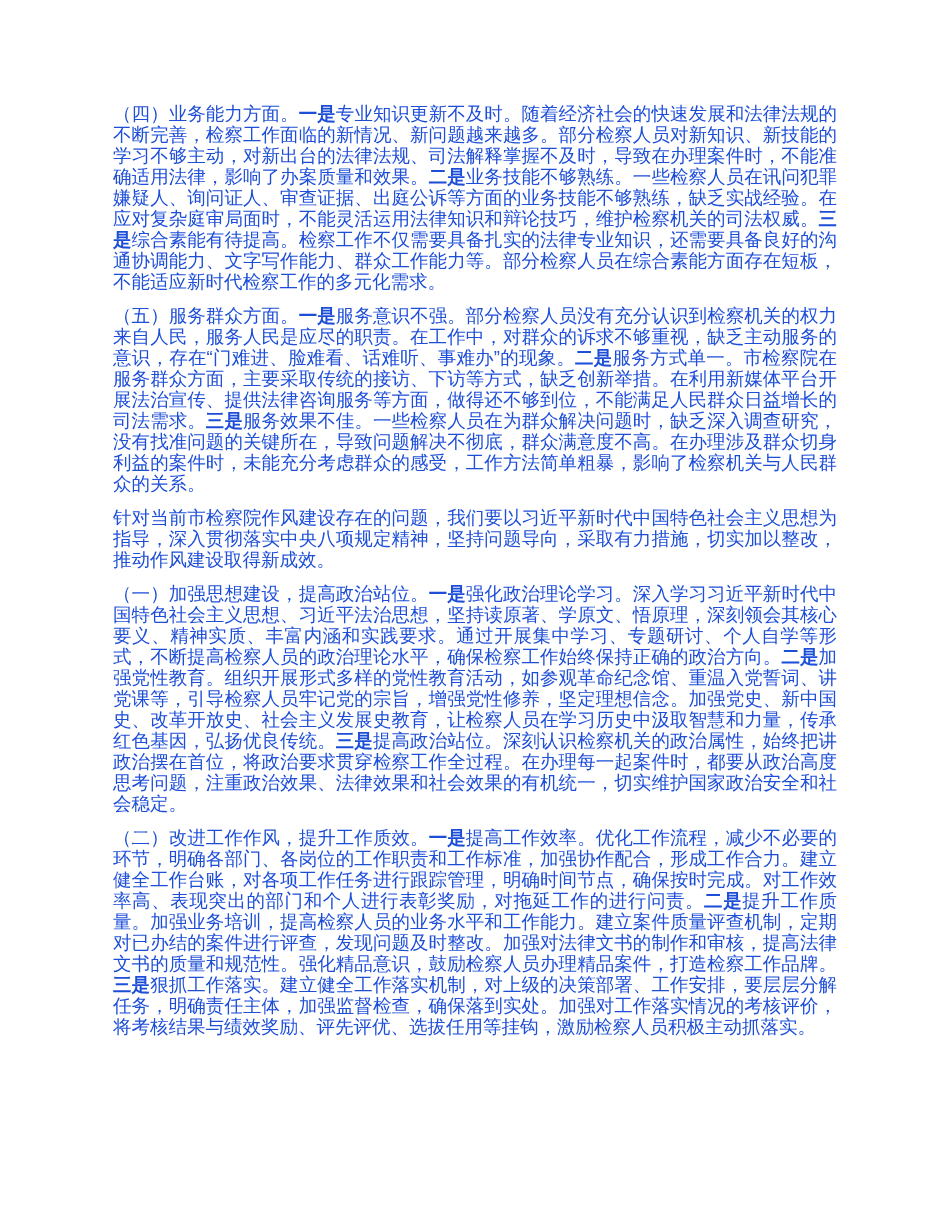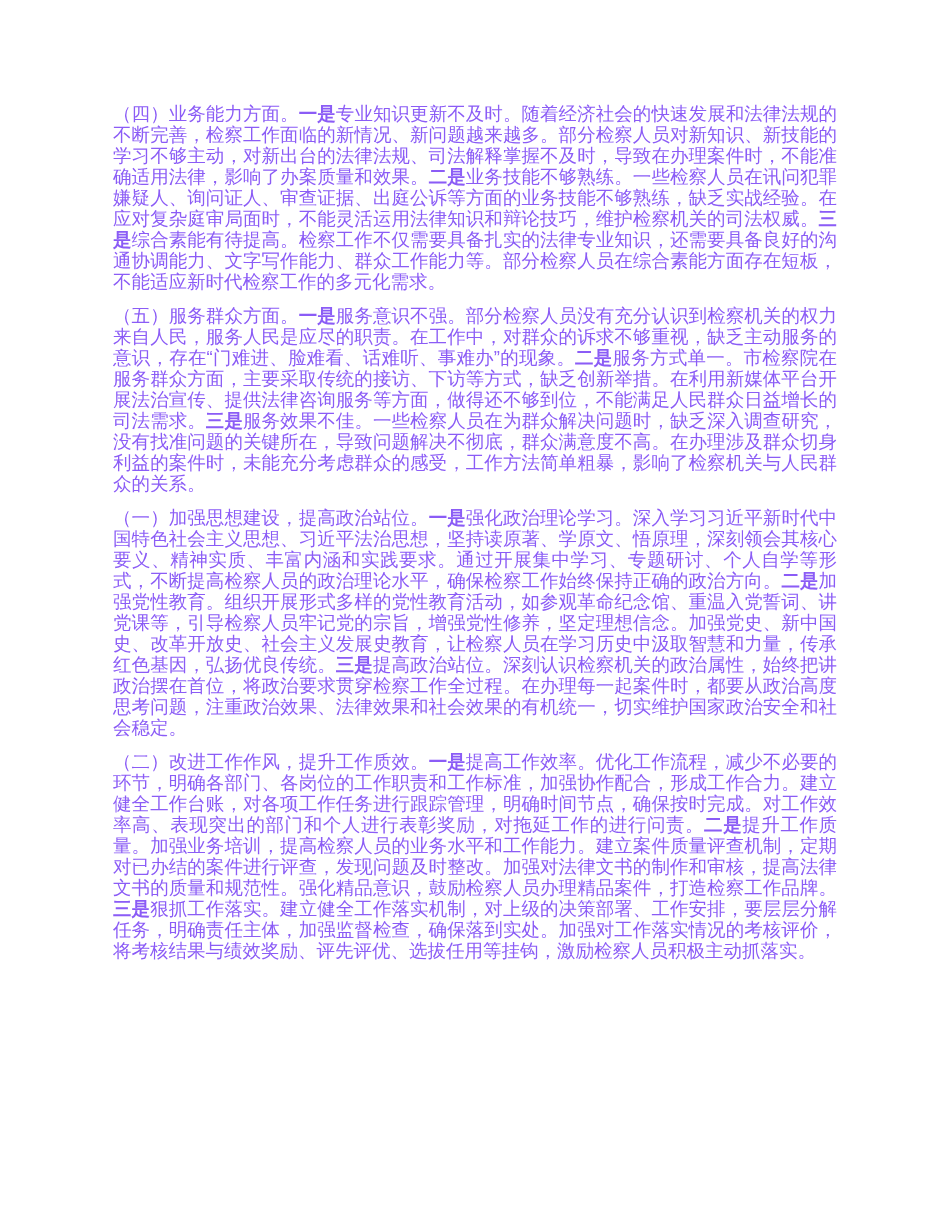--- a/index.html
+++ b/index.html
@@ -7,21 +7,21 @@
   body {
     width: 950px;
     background: #ffffff;
     font-family: "Liberation Sans", sans-serif;
   }
   .page {
     width: 950px;
     height: 1230px;
     background: #ffffff;
     padding: 103px 113px 40px 113px;
-    color: #8b5cf6;
+    color: #1d4ed8;
     overflow: hidden;
   }
   .para {
     margin: 0 0 13px 0;
     font-size: 18.5px;
     line-height: 21px;
     text-align: justify;
     word-break: break-all;
   }
   .para:last-child { margin-bottom: 16px; }
@@ -31,18 +31,19 @@
 </head>
 <body>
 
 <div class="page">
 
   <p class="para"><span>（四）业务能力方面。</span><span class="b">一是</span><span>专业知识更新不及时。随着经济社会的快速发展和法律法规的不断完善，检察工作面临的新情况、新问题越来越多。部分检察人员对新知识、新技能的学习不够主动，对新出台的法律法规、司法解释掌握不及时，导致在办理案件时，不能准确适用法律，影响了办案质量和效果。</span><span class="b">二是</span><span>业务技能不够熟练。一些检察人员在讯问犯罪嫌疑人、询问证人、审查证据、出庭公诉等方面的业务技能不够熟练，缺乏实战经验。在应对复杂庭审局面时，不能灵活运用法律知识和辩论技巧，维护检察机关的司法权威。</span><span class="b">三是</span><span>综合素能有待提高。检察工作不仅需要具备扎实的法律专业知识，还需要具备良好的沟通协调能力、文字写作能力、群众工作能力等。部分检察人员在综合素能方面存在短板，不能适应新时代检察工作的多元化需求。</span></p>
 
   <p class="para"><span>（五）服务群众方面。</span><span class="b">一是</span><span>服务意识不强。部分检察人员没有充分认识到检察机关的权力来自人民，服务人民是应尽的职责。在工作中，对群众的诉求不够重视，缺乏主动服务的意识，存在“门难进、脸难看、话难听、事难办”的现象。</span><span class="b">二是</span><span>服务方式单一。市检察院在服务群众方面，主要采取传统的接访、下访等方式，缺乏创新举措。在利用新媒体平台开展法治宣传、提供法律咨询服务等方面，做得还不够到位，不能满足人民群众日益增长的司法需求。</span><span class="b">三是</span><span>服务效果不佳。一些检察人员在为群众解决问题时，缺乏深入调查研究，没有找准问题的关键所在，导致问题解决不彻底，群众满意度不高。在办理涉及群众切身利益的案件时，未能充分考虑群众的感受，工作方法简单粗暴，影响了检察机关与人民群众的关系。</span></p>
 
 
+  <p class="para"><span>针对当前市检察院作风建设存在的问题，我们要以习近平新时代中国特色社会主义思想为指导，深入贯彻落实中央八项规定精神，坚持问题导向，采取有力措施，切实加以整改，推动作风建设取得新成效。</span></p>
 
   <p class="para"><span>（一）加强思想建设，提高政治站位。</span><span class="b">一是</span><span>强化政治理论学习。深入学习习近平新时代中国特色社会主义思想、习近平法治思想，坚持读原著、学原文、悟原理，深刻领会其核心要义、精神实质、丰富内涵和实践要求。通过开展集中学习、专题研讨、个人自学等形式，不断提高检察人员的政治理论水平，确保检察工作始终保持正确的政治方向。</span><span class="b">二是</span><span>加强党性教育。组织开展形式多样的党性教育活动，如参观革命纪念馆、重温入党誓词、讲党课等，引导检察人员牢记党的宗旨，增强党性修养，坚定理想信念。加强党史、新中国史、改革开放史、社会主义发展史教育，让检察人员在学习历史中汲取智慧和力量，传承红色基因，弘扬优良传统。</span><span class="b">三是</span><span>提高政治站位。深刻认识检察机关的政治属性，始终把讲政治摆在首位，将政治要求贯穿检察工作全过程。在办理每一起案件时，都要从政治高度思考问题，注重政治效果、法律效果和社会效果的有机统一，切实维护国家政治安全和社会稳定。</span></p>
 
   <p class="para"><span>（二）改进工作作风，提升工作质效。</span><span class="b">一是</span><span>提高工作效率。优化工作流程，减少不必要的环节，明确各部门、各岗位的工作职责和工作标准，加强协作配合，形成工作合力。建立健全工作台账，对各项工作任务进行跟踪管理，明确时间节点，确保按时完成。对工作效率高、表现突出的部门和个人进行表彰奖励，对拖延工作的进行问责。</span><span class="b">二是</span><span>提升工作质量。加强业务培训，提高检察人员的业务水平和工作能力。建立案件质量评查机制，定期对已办结的案件进行评查，发现问题及时整改。加强对法律文书的制作和审核，提高法律文书的质量和规范性。强化精品意识，鼓励检察人员办理精品案件，打造检察工作品牌。</span><span class="b">三是</span><span>狠抓工作落实。建立健全工作落实机制，对上级的决策部署、工作安排，要层层分解任务，明确责任主体，加强监督检查，确保落到实处。加强对工作落实情况的考核评价，将考核结果与绩效奖励、评先评优、选拔任用等挂钩，激励检察人员积极主动抓落实。</span></p>
 
 </div>
 
 </body></html>

